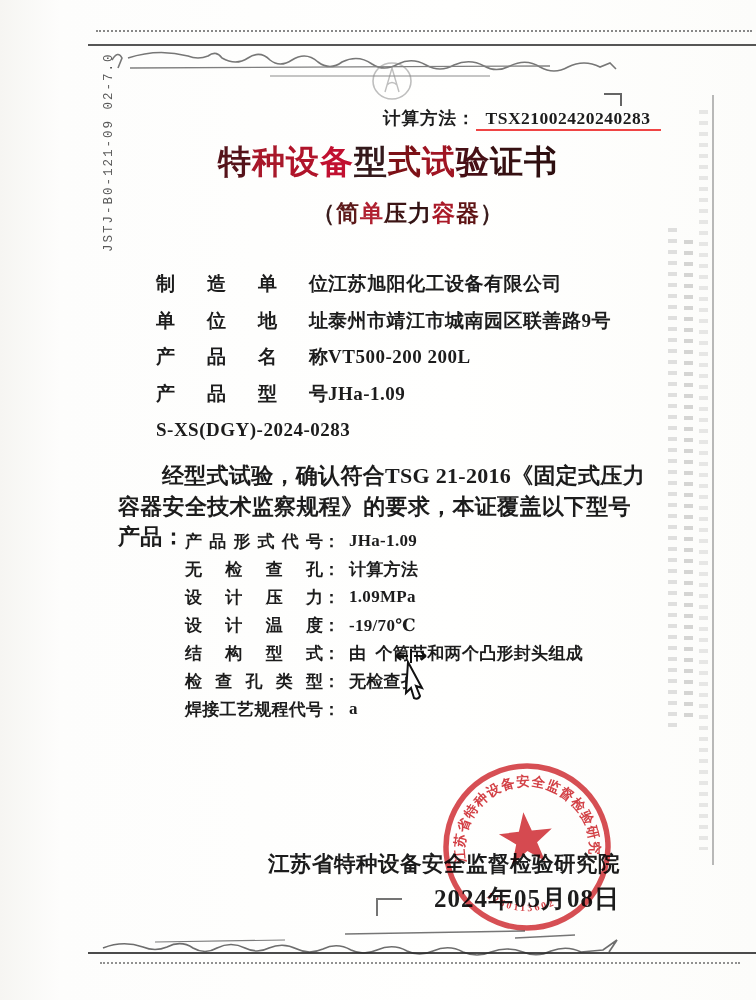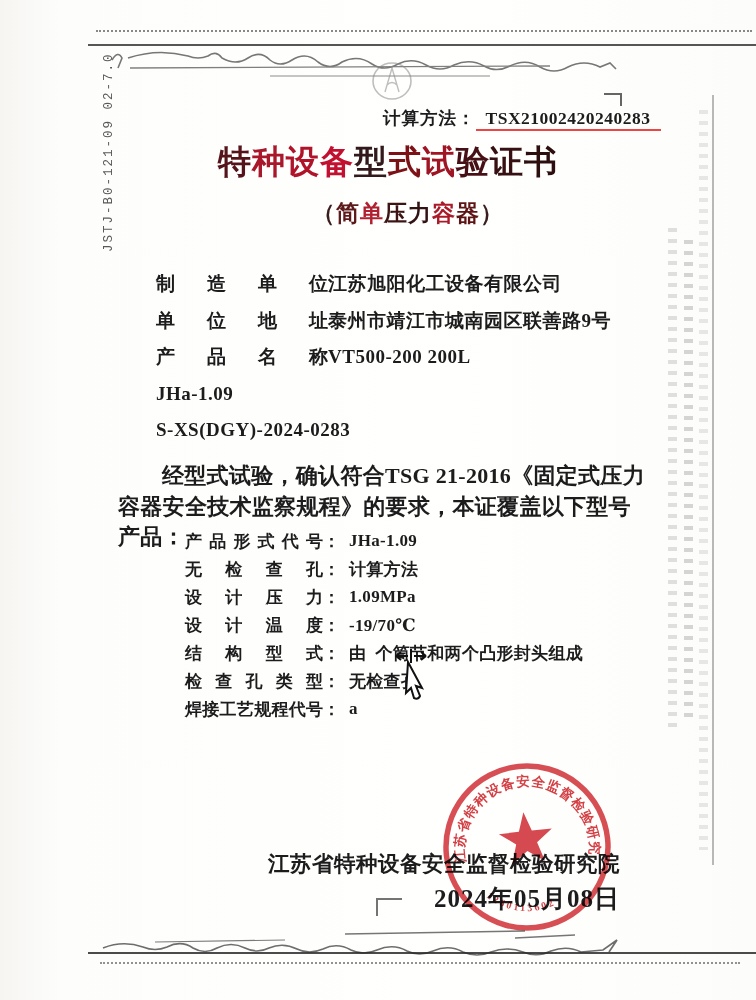--- a/index.html
+++ b/index.html
@@ -116,20 +116,21 @@
     </div>
     <div class="field-row">
       <span class="field-label">单位地址</span>
       <span class="field-value">泰州市靖江市城南园区联善路9号</span>
     </div>
     <div class="field-row">
       <span class="field-label">产品名称</span>
       <span class="field-value">VT500-200 200L</span>
     </div>
     <div class="field-row">
+      <span class="field-label">产品型号</span>
       <span class="field-value">JHa-1.09</span>
     </div>
     <div class="field-row">
       <span class="field-value">S-XS(DGY)-2024-0283</span>
     </div>
   </div>
 
 <div class="abs statement">经型式试验，确认符合TSG 21-2016《固定式压力容器安全技术监察规程》的要求，本证覆盖以下型号产品：</div>
 
 <div class="abs" id="specs">

